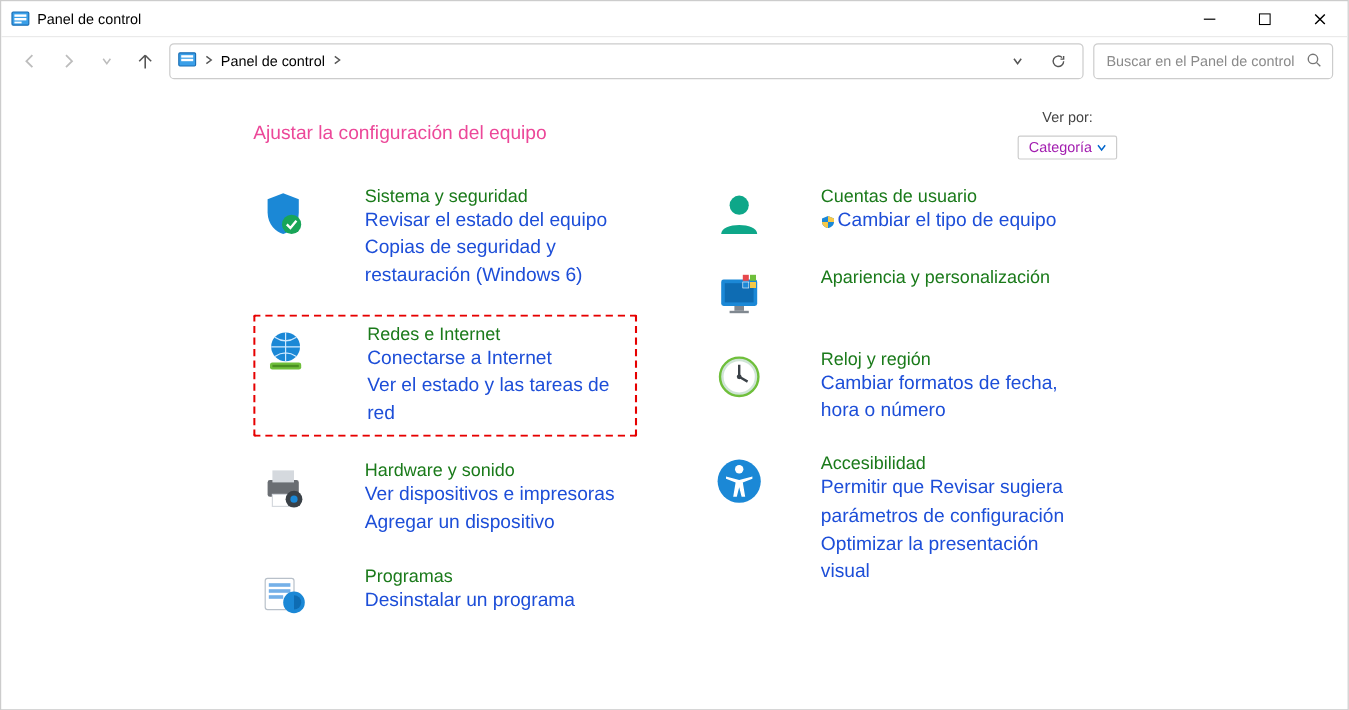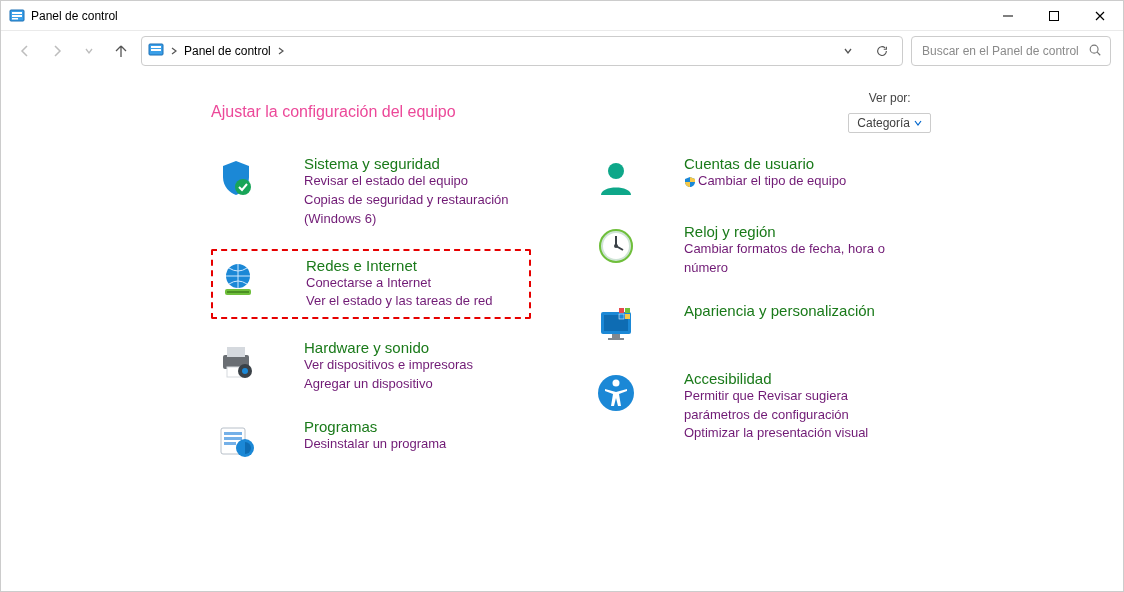--- a/index.html
+++ b/index.html
@@ -98,21 +98,21 @@
     display:flex; align-items:center; gap:8px;
     font-size:12px;
     flex-direction:column;
   }
   .viewby .label { color:#444; }
   .viewby .dropdown {
     border:1px solid #ccc;
     padding:2px 8px;
     border-radius:2px;
     display:flex; align-items:center; gap:4px;
-    color:#404040;
+    color:#a21caf;
   }
 
   .columns {
     display:flex;
     gap: 60px;
   }
   .col { width: 320px; }
 
   .category {
     display:flex;
@@ -132,22 +132,22 @@
     display:flex; align-items:center; justify-content:center;
     margin-top:2px;
   }
   .cat-body { flex:1;margin-left:35px; }
   .cat-title {
     color:#1a7a1a;
     font-size:15px;
     margin-bottom:2px;
   }
   .cat-link {
-    color:#701a75;
-    font-size:13px;
+    color:#1d4ed8;
+    font-size:16px;
     line-height:1.45;
     display:block;
   }
   .shield-mini {
     display:inline-block; vertical-align:-3px; margin-right:2px;
   }
 </style>
 </head>
 <body>
 
@@ -352,53 +352,53 @@
                 <path d="M6 6 V11 C4 11 1 9 1 6 Z" fill="#f7c948"></path>
               </svg>
             </span><span>Cambiar el tipo de equipo</span>
           </a>
         </div>
       </div>
 
       <div class="category">
         <div class="cat-icon">
           <svg width="42" height="42" viewBox="0 0 42 42">
-            <circle cx="21" cy="21" r="16" fill="#cfe4d6" stroke="#6fbf3b" stroke-width="2"></circle>
-            <circle cx="21" cy="21" r="13" fill="#fff"></circle>
-            <path d="M21 21 L21 11 M21 21 L28 25" stroke="#3a4147" stroke-width="2"></path>
-            <circle cx="21" cy="21" r="2" fill="#3a4147"></circle>
-          </svg>
-        </div>
-        <div class="cat-body">
-          <a class="cat-title">Reloj y región</a>
-          <a class="cat-link">Cambiar formatos de fecha, hora o número</a>
-        </div>
-      </div>
-
-      <div class="category">
-        <div class="cat-icon">
-          <svg width="42" height="42" viewBox="0 0 42 42">
             <rect x="6" y="8" width="30" height="22" rx="2" fill="#1b88d6"></rect>
             <rect x="9" y="11" width="24" height="16" fill="#0e6cb3"></rect>
             <rect x="17" y="30" width="8" height="4" fill="#808890"></rect>
             <rect x="13" y="34" width="16" height="2" fill="#808890"></rect>
             <rect x="24" y="4" width="5" height="5" fill="#e6484d"></rect>
             <rect x="30" y="4" width="5" height="5" fill="#6fbf3b"></rect>
             <rect x="24" y="10" width="5" height="5" fill="#1b88d6" stroke="#fff" stroke-width="0.5"></rect>
             <rect x="30" y="10" width="5" height="5" fill="#f7c948"></rect>
           </svg>
         </div>
         <div class="cat-body">
           <a class="cat-title">Apariencia y personalización</a>
         </div>
       </div>
 
       <div class="category">
         <div class="cat-icon">
           <svg width="42" height="42" viewBox="0 0 42 42">
+            <circle cx="21" cy="21" r="16" fill="#cfe4d6" stroke="#6fbf3b" stroke-width="2"></circle>
+            <circle cx="21" cy="21" r="13" fill="#fff"></circle>
+            <path d="M21 21 L21 11 M21 21 L28 25" stroke="#3a4147" stroke-width="2"></path>
+            <circle cx="21" cy="21" r="2" fill="#3a4147"></circle>
+          </svg>
+        </div>
+        <div class="cat-body">
+          <a class="cat-title">Reloj y región</a>
+          <a class="cat-link">Cambiar formatos de fecha, hora o número</a>
+        </div>
+      </div>
+
+      <div class="category">
+        <div class="cat-icon">
+          <svg width="42" height="42" viewBox="0 0 42 42">
             <circle cx="21" cy="21" r="18" fill="#1b88d6"></circle>
             <circle cx="21" cy="11" r="3.5" fill="#fff"></circle>
             <path d="M10 17 L21 20 L32 17 L32 19 L24 22 L26 34 L23 34 L21 26 L19 34 L16 34 L18 22 L10 19 Z" fill="#fff"></path>
           </svg>
         </div>
         <div class="cat-body">
           <a class="cat-title">Accesibilidad</a>
           <a class="cat-link">Permitir que Revisar sugiera parámetros de configuración</a>
           <a class="cat-link">Optimizar la presentación visual</a>
         </div>

